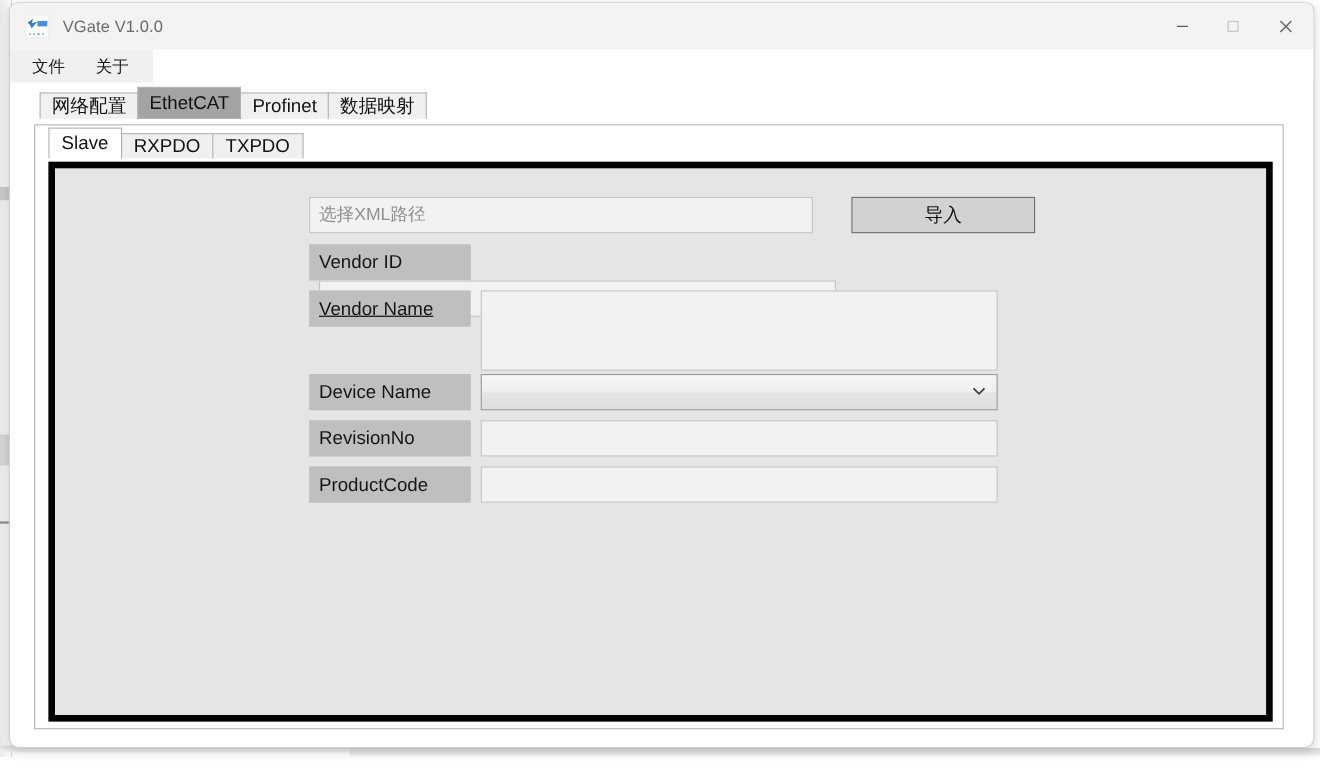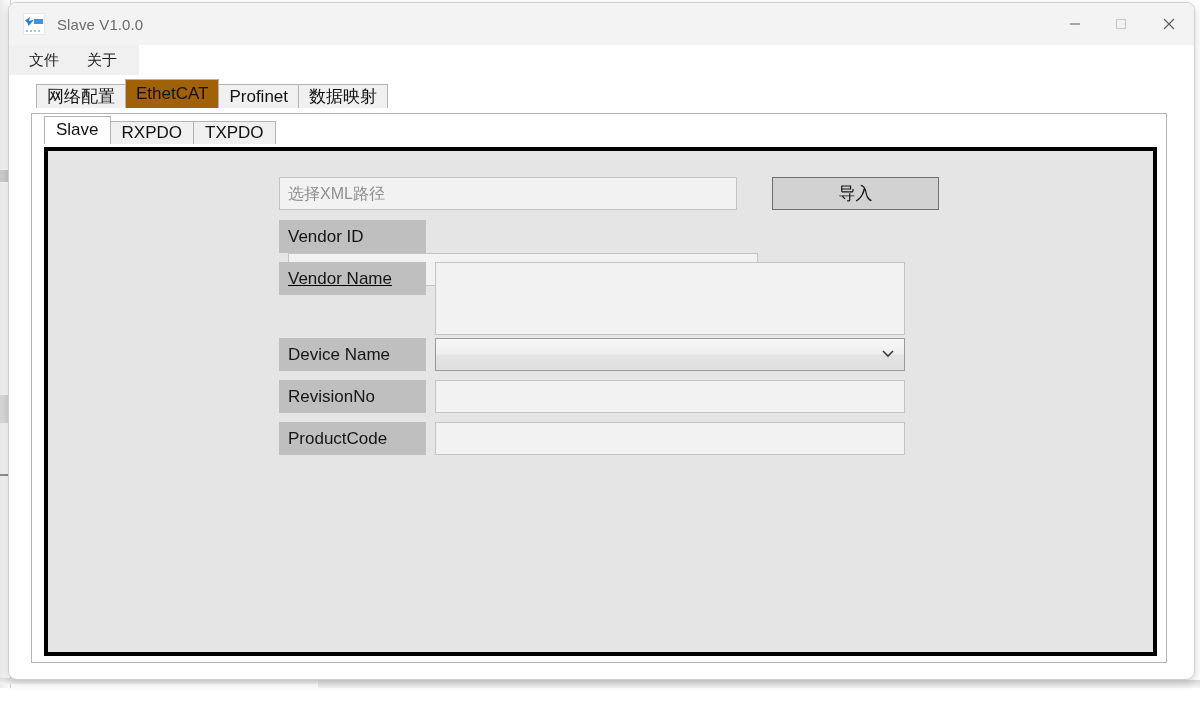--- a/index.html
+++ b/index.html
@@ -189,21 +189,21 @@
     border-bottom: none;
     padding: 2px 10px 3px 10px;
     height: 24px;
     box-sizing: border-box;
     line-height: 19px;
     margin-right: -1px;
     cursor: default;
     white-space: nowrap;
   }
   .otab.active {
-    background: #a16207;
+    background: #a3a3a3;
     height: 29px;
     line-height: 24px;
     padding-top: 2px;
     position: relative;
     z-index: 3;
     border-color: #b4b4b4;
     text-align: center;
   }
 
   
@@ -250,21 +250,21 @@
   }
 
   
   #panel-inner {
     position: absolute;
     left: 12px;
     top: 33px;
     width: 1113px;
     height: 509px;
     background: #e5e5e5;
-    border: 4px solid #000000;
+    border: 6px solid #000000;
     box-sizing: border-box;
   }
 
   
   #form {
     position: absolute;
     left: 231px;
     top: 26px;
   }
   .row {
@@ -362,21 +362,21 @@
   <div id="bg-strip-bottom"></div>
 
   <div id="app-window">
 
     <div id="title-bar">
       <div id="app-icon">
         <div class="bird"></div>
         <div class="wordmark"></div>
         <div class="dots"></div>
       </div>
-      <div id="title-text">Slave V1.0.0</div>
+      <div id="title-text">VGate V1.0.0</div>
 
       <div id="window-controls">
         <button class="win-btn" id="btn-min">
           <svg width="16" height="16" viewBox="0 0 16 16">
             <line x1="3" y1="8" x2="13" y2="8" stroke="#5a5a5a" stroke-width="1.2"></line>
           </svg>
         </button>
         <button class="win-btn" id="btn-max">
           <svg width="16" height="16" viewBox="0 0 16 16">
             <rect x="3.5" y="3.5" width="9" height="9" fill="none" stroke="#c9c9c9" stroke-width="1.2"></rect>

